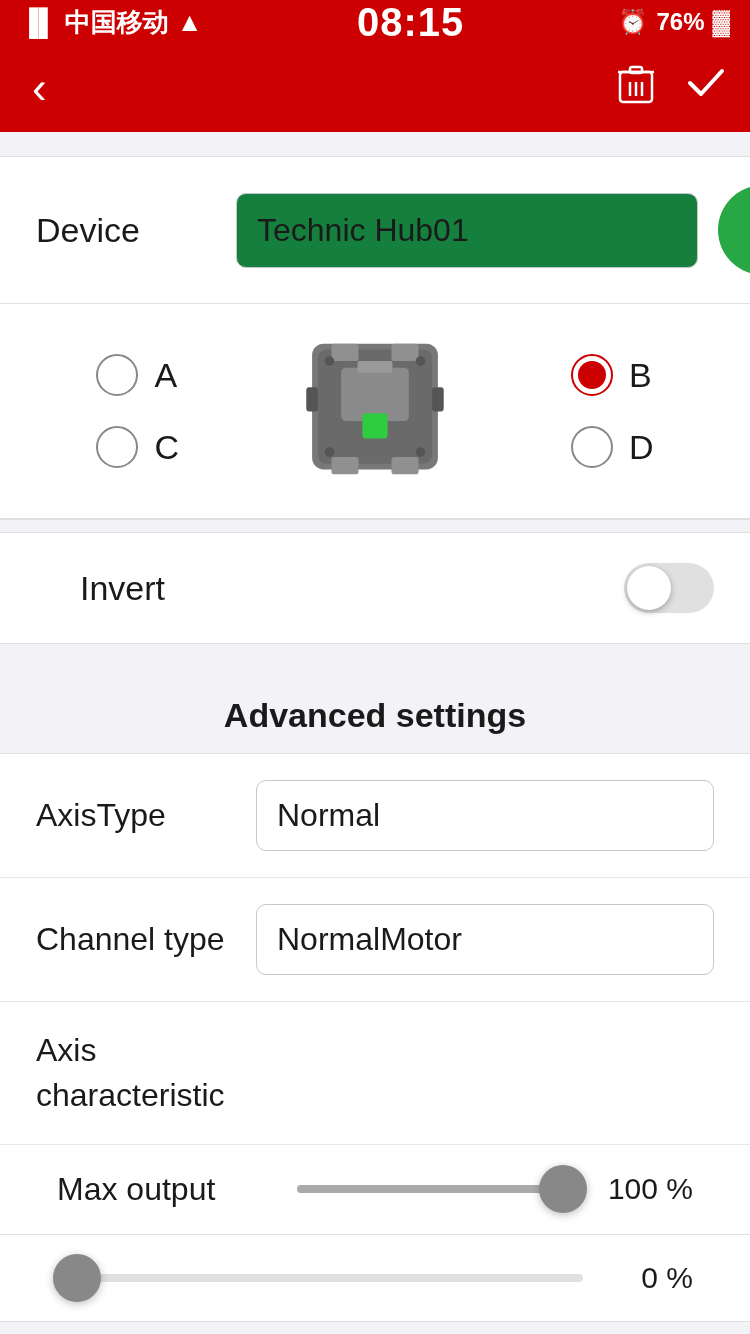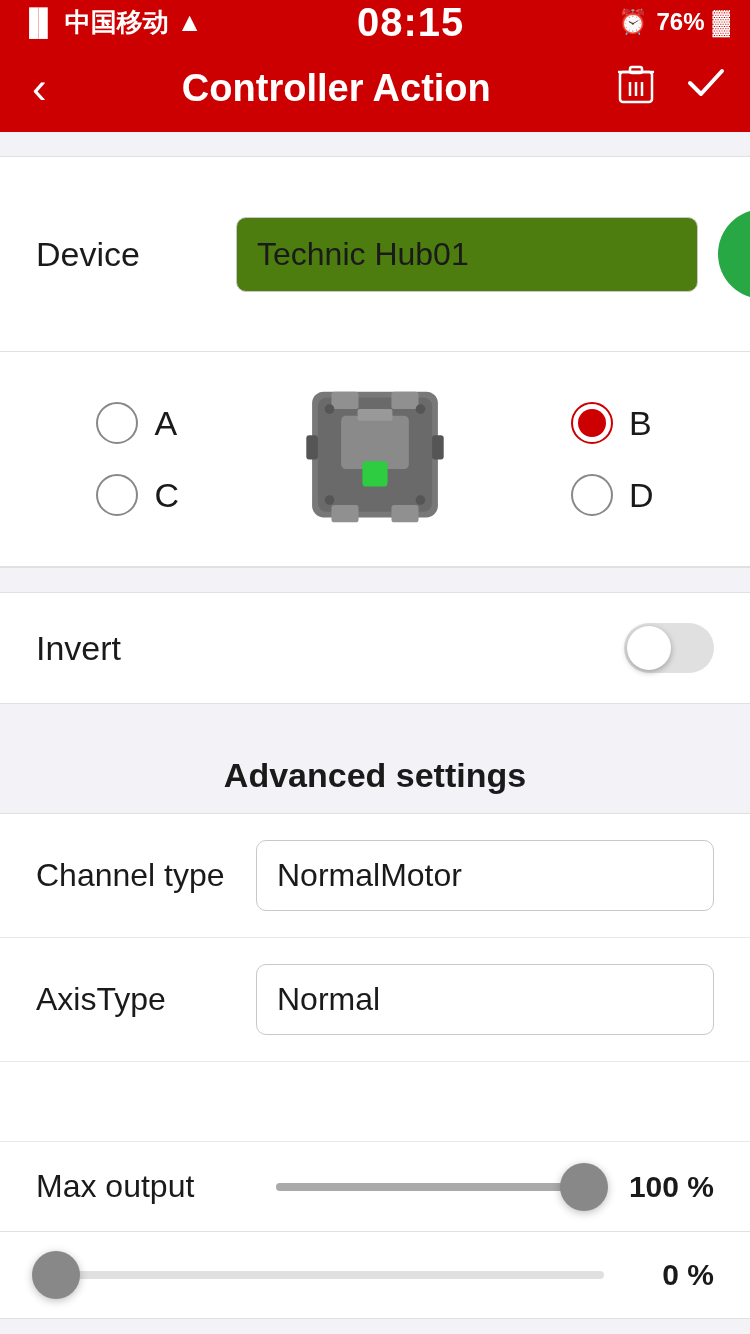--- a/index.html
+++ b/index.html
@@ -101,39 +101,39 @@
       padding: 16px 20px;
       font-size: 32px;
       color: #1a1a1a;
       background: white;
     }
 
     
     .device-row {
       display: flex;
       align-items: center;
-      padding: 52px 36px;
+      padding: 28px 36px;
       background: white;
       border-top: 1px solid #e0e0e0;
       border-bottom: 1px solid #e0e0e0;
       margin-top: 24px;
     }
     .device-label {
       font-size: 34px;
       color: #1a1a1a;
       min-width: 200px;
     }
     .device-input {
       flex: 1;
       border: 1.5px solid #c8c8c8;
       border-radius: 10px;
       padding: 18px 20px;
       font-size: 32px;
       color: #1a1a1a;
-      background: #4d7c0f;
+      background: #15803d;
       margin-right: 20px;
     }
     .link-button {
       width: 90px;
       height: 90px;
       border-radius: 50%;
       background: #28a745;
       display: flex;
       align-items: center;
       justify-content: center;
@@ -231,21 +231,21 @@
       font-size: 34px;
       font-weight: 700;
       color: #1a1a1a;
       text-align: center;
     }
 
     
     .slider-row {
       display: flex;
       align-items: center;
-      padding: 26px 36px;
+      padding: 26px 57px;
       border-bottom: 1px solid #e8e8e8;
       min-height: 80px;
       gap: 20px;
     }
     .slider-row:last-child { border-bottom: none; }
     .slider-label {
       font-size: 32px;
       color: #1a1a1a;
       min-width: 220px;
       flex-shrink: 0;
@@ -270,21 +270,20 @@
       position: absolute;
       top: 50%;
       transform: translateY(-50%);
       box-shadow: 0 2px 8px rgba(0,0,0,0.25);
     }
     .slider-value {
       font-size: 30px;
       color: #1a1a1a;
       min-width: 90px;
       text-align: right;
-      font-weight: bold;
     }
 
     
     .hub-svg {
       width: 150px;
       height: 150px;
     }
   </style>
 </head>
 <body>
@@ -298,21 +297,20 @@
   <div class="status-center">08:15</div>
   <div class="status-right">
     <span>⏰</span>
     <span>76%</span>
     <span>▓</span>
   </div>
 </div>
 
 <div class="nav-bar">
   <div class="nav-back">‹</div>
-  <div class="nav-title">Controller Action</div>
   <div class="nav-icons">
     <div class="nav-icon">
       <svg width="36" height="40" viewBox="0 0 36 40" fill="none">
         <rect x="2" y="8" width="32" height="30" rx="3" fill="none" stroke="white" stroke-width="2.5"></rect>
         <rect x="12" y="3" width="12" height="6" rx="2" fill="none" stroke="white" stroke-width="2.5"></rect>
         <line x1="0" y1="8" x2="36" y2="8" stroke="white" stroke-width="2.5"></line>
         <line x1="12" y1="18" x2="12" y2="32" stroke="white" stroke-width="2.5"></line>
         <line x1="18" y1="18" x2="18" y2="32" stroke="white" stroke-width="2.5"></line>
         <line x1="24" y1="18" x2="24" y2="32" stroke="white" stroke-width="2.5"></line>
       </svg>
@@ -393,45 +391,46 @@
         </div>
         <div class="port-option">
           <div class="radio">
           </div>
           <span class="port-letter">D</span>
         </div>
       </div>
     </div>
   </div>
 
-  <div class="invert-section" style="margin-top:24px;">
+  <div class="invert-section" style="margin-top:12px;padding-left:44px;">
     <div class="invert-row">
       <span class="invert-label">Invert</span>
       <div class="toggle">
         <div class="toggle-knob"></div>
       </div>
     </div>
   </div>
 
   <div style="margin-top:24px;">
     <div class="section-header">Advanced settings</div>
 
     <div class="section" style="margin-top:8px;">
 
       <div class="row">
+        <span class="row-label">AxisType</span>
+        <div class="row-value-box">Normal</div>
+      </div>
+
+      <div class="row">
         <span class="row-label">Channel type</span>
         <div class="row-value-box">NormalMotor</div>
       </div>
 
       <div class="row">
-        <span class="row-label">AxisType</span>
-        <div class="row-value-box">Normal</div>
-      </div>
-
-      <div class="row">
+        <span class="row-label" style="line-height:1.4;">Axis<br>characteristic</span>
       </div>
 
       <div class="slider-row">
         <span class="slider-label">Max output</span>
         <div class="slider-container">
           <div class="slider-fill" style="width: 100%;"></div>
           <div class="slider-thumb" style="right: -4px; left: auto;"></div>
         </div>
         <span class="slider-value">100 %</span>
       </div>

